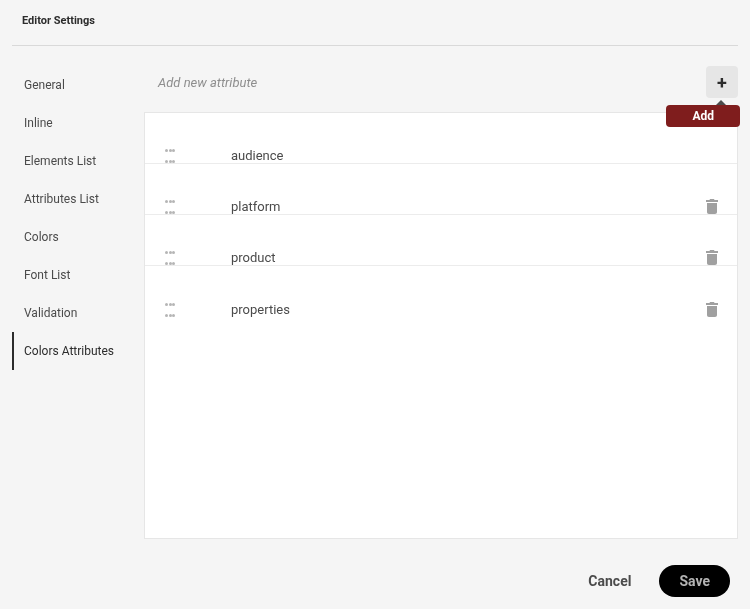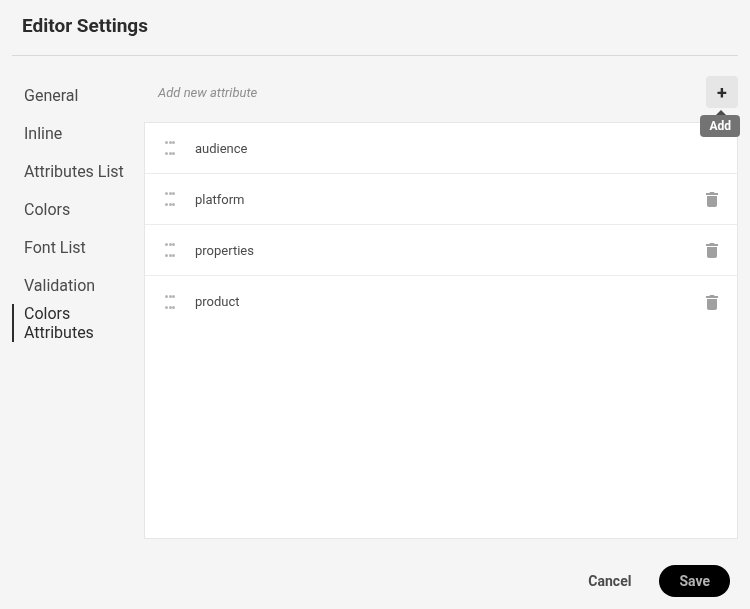--- a/index.html
+++ b/index.html
@@ -15,42 +15,42 @@
       overflow: hidden;
       color: #2c2c2c;
     }
     .container {
       padding: 14px 12px 12px 12px;
       display: flex;
       flex-direction: column;
       height: 100%;
     }
     .page-title {
-      font-size: 19px;
+      font-size: 11px;
       font-weight: 700;
       color: #2c2c2c;
       margin: 0 0 18px 10px;
     }
     .hr {
       border: none;
       border-top: 1px solid #d9d9d9;
       margin: 0 0 0 0;
     }
     .body {
       display: flex;
       flex: 1;
       margin-top: 20px;
       min-height: 0;
     }
     .sidebar {
       width: 132px;
       flex-shrink: 0;
     }
     .sidebar-item {
-      font-size: 16px;
+      font-size: 12px;
       color: #4b4b4b;
       padding: 0 0 0 10px;
       height: 38px;
       display: flex;
       align-items: center;
       cursor: pointer;
       border-left: 2px solid transparent;
     }
     .sidebar-item.active {
       color: #2c2c2c;
@@ -86,48 +86,49 @@
       cursor: pointer;
       font-size: 18px;
       font-weight: 700;
       color: #2c2c2c;
       position: relative;
     }
     .tooltip {
       position: absolute;
       top: 39px;
       right: -2px;
-      background: #737373;
+      background: #7f1d1d;
       color: #fff;
       font-size: 12px;
-      padding: 4px 9px;
+      padding: 4px 26px;
       border-radius: 4px;
       white-space: nowrap;
     }
     .tooltip::before {
       content: "";
       position: absolute;
       top: -5px;
       right: 14px;
       border-left: 5px solid transparent;
       border-right: 5px solid transparent;
       border-bottom: 5px solid #4b4b4b;
     }
     .list {
       background: #fff;
       border: 1px solid #e6e6e6;
       flex: 1;
       overflow: auto;
     }
     .list-row {
       display: flex;
-      align-items: center;
+      align-items: flex-end;
       height: 51px;
       border-bottom: 1px solid #ececec;
       padding: 0 18px 0 20px;
+      gap: 36px;
     }
     .list-row:last-child {
       border-bottom: none;
     }
     .drag-handle {
       width: 10px;
       height: 14px;
       display: flex;
       flex-wrap: wrap;
       align-content: space-between;
@@ -185,20 +186,21 @@
 <body>
 
 <div class="container">
   <h1 class="page-title">Editor Settings</h1>
   <hr class="hr">
 
   <div class="body">
     <nav class="sidebar">
       <div class="sidebar-item">General</div>
       <div class="sidebar-item">Inline</div>
+      <div class="sidebar-item">Elements List</div>
       <div class="sidebar-item">Attributes List</div>
       <div class="sidebar-item">Colors</div>
       <div class="sidebar-item">Font List</div>
       <div class="sidebar-item">Validation</div>
       <div class="sidebar-item active">Colors Attributes</div>
     </nav>
 
     <div class="main">
       <div class="top-row">
         <span class="add-label">Add new attribute</span>
@@ -241,45 +243,45 @@
 
         <div class="list-row">
           <div class="drag-handle">
             <span></span>
               <span></span>
               <span></span>
               <span></span>
               <span></span>
               <span></span>
           </div>
+          <span class="row-label">product</span>
+          <div class="trash">
+            <svg viewBox="0 0 14 16" width="14" height="16">
+                <path fill="#6e6e6e" d="M5 1l-.5 1H1v2h12V2H9.5L9 1H5zM2 5v9c0 1 .7 2 2 2h6c1.3 0 2-1 2-2V5H2z"></path>
+              </svg>
+          </div>
+        </div>
+
+        <div class="list-row">
+          <div class="drag-handle">
+            <span></span>
+              <span></span>
+              <span></span>
+              <span></span>
+              <span></span>
+              <span></span>
+          </div>
           <span class="row-label">properties</span>
           <div class="trash">
             <svg viewBox="0 0 14 16" width="14" height="16">
                 <path fill="#6e6e6e" d="M5 1l-.5 1H1v2h12V2H9.5L9 1H5zM2 5v9c0 1 .7 2 2 2h6c1.3 0 2-1 2-2V5H2z"></path>
               </svg>
           </div>
         </div>
 
-        <div class="list-row">
-          <div class="drag-handle">
-            <span></span>
-              <span></span>
-              <span></span>
-              <span></span>
-              <span></span>
-              <span></span>
-          </div>
-          <span class="row-label">product</span>
-          <div class="trash">
-            <svg viewBox="0 0 14 16" width="14" height="16">
-                <path fill="#6e6e6e" d="M5 1l-.5 1H1v2h12V2H9.5L9 1H5zM2 5v9c0 1 .7 2 2 2h6c1.3 0 2-1 2-2V5H2z"></path>
-              </svg>
-          </div>
-        </div>
-
       </div>
     </div>
   </div>
 
   <div class="footer">
     <div class="btn-cancel">Cancel</div>
     <div class="btn-save">Save</div>
   </div>
 </div>
 

